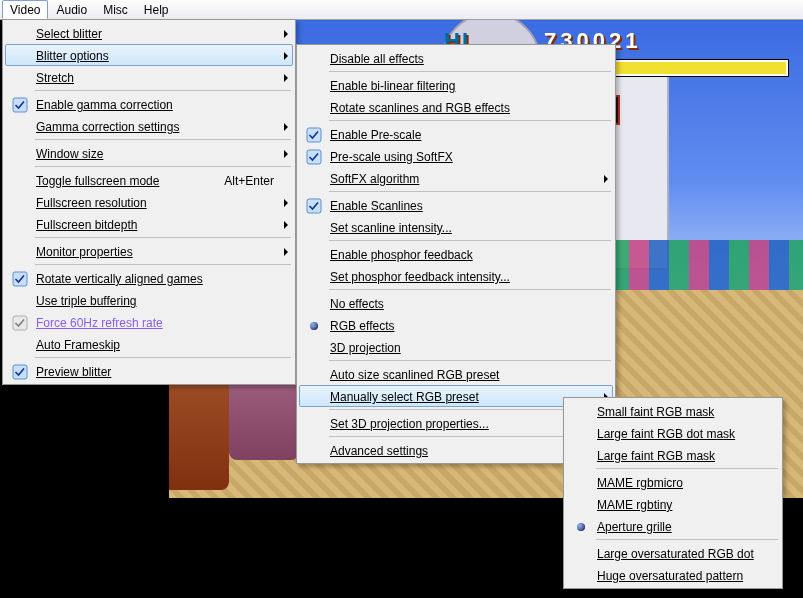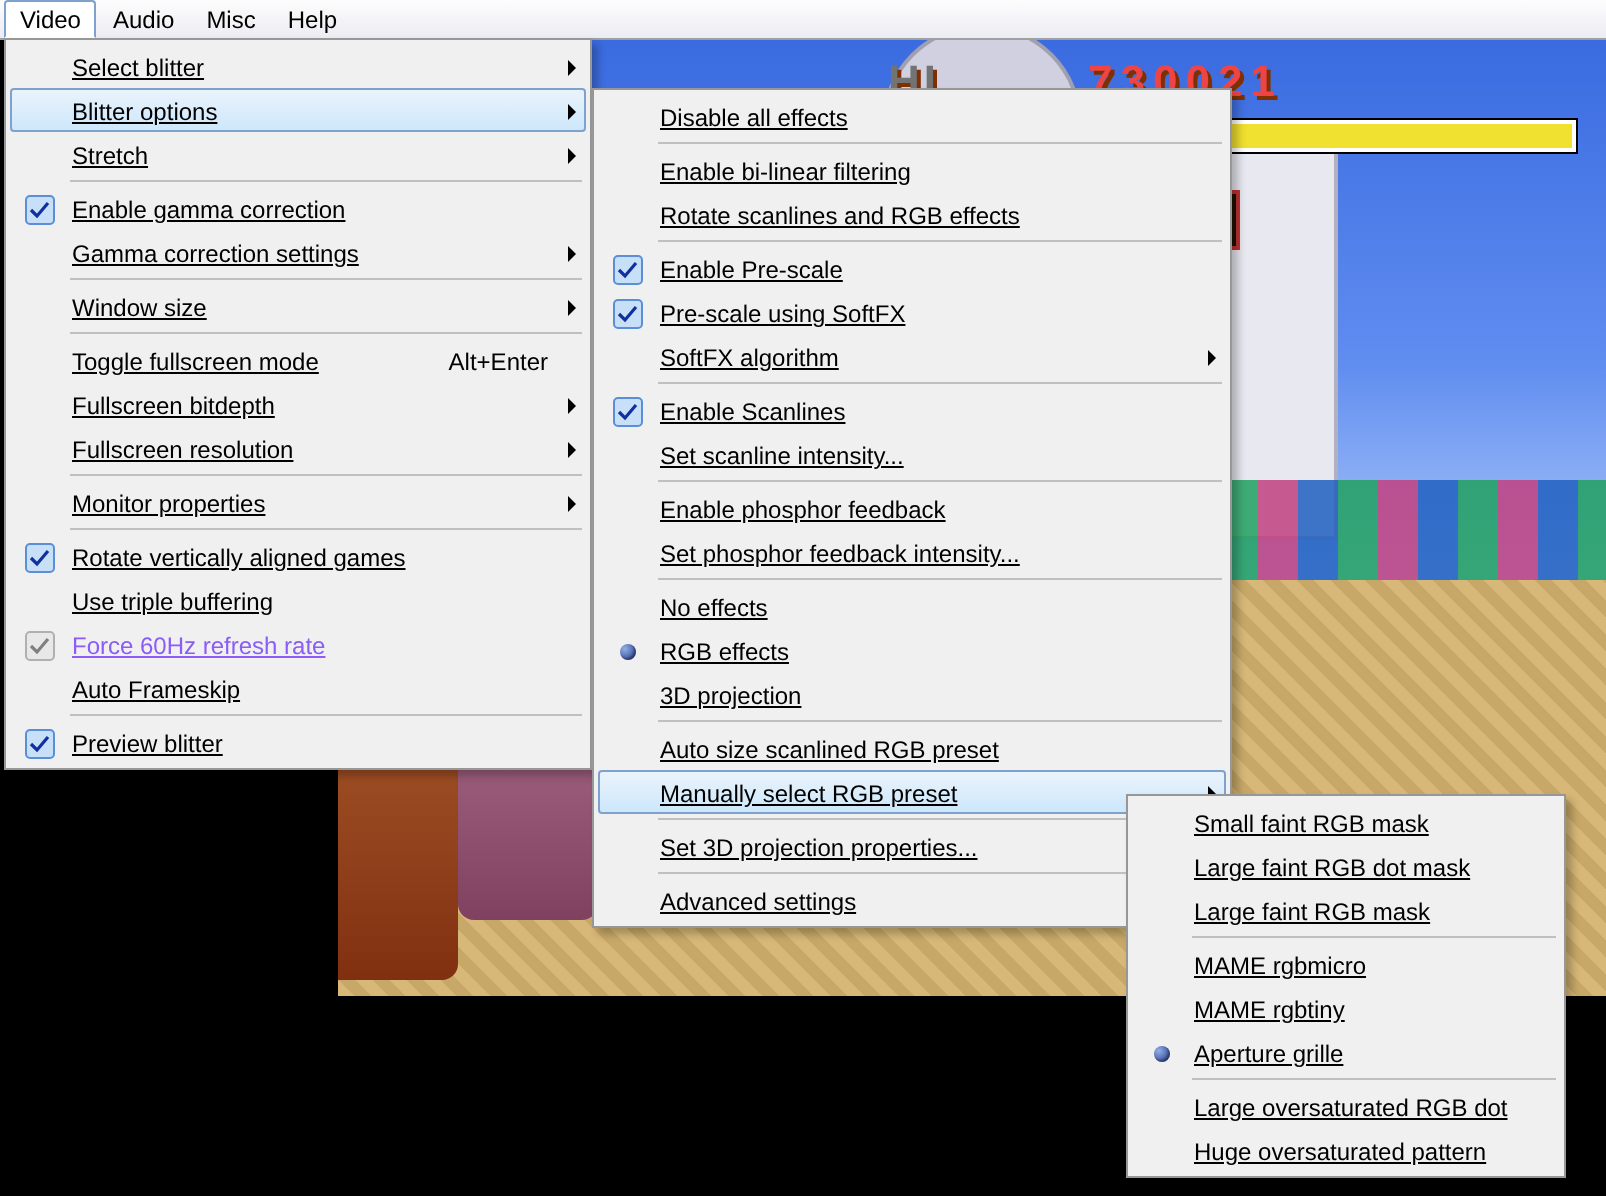--- a/index.html
+++ b/index.html
@@ -57,24 +57,24 @@
     background:#e8e8f0; border:2px solid #b0b0c0;}
   .dome { position:absolute; top:-50px; left:130px; width:100px; height:100px;
     border-radius:50% 50% 10% 10%; background:#d0d0e0; border:2px solid #a0a0b0;}
   .ko-box { position:absolute; top:75px; left:377px; width:74px; height:30px;
     background:#201000; border:2px solid #c03030; color:#f0d020; font-weight:bold;
     font-size:13px; text-align:center; line-height:26px; font-family:Arial,sans-serif;
     text-shadow:1px 1px #802000;}
   .counter { position:absolute; top:110px; left:390px; color:#f0e030;
     font-size:28px; font-weight:normal; font-family:Arial Black,sans-serif;
     text-shadow:2px 2px #402000;}
-  .score1 { position:absolute; top:8px; left:275px; color:#737373;
+  .score1 { position:absolute; top:8px; left:275px; color:#0369a1;
     font-size:22px; font-weight:bold; font-family:Arial Black,sans-serif;
     letter-spacing:2px; text-shadow:2px 2px #803000;}
-  .score2 { position:absolute; top:8px; left:375px; color:#ef4444;
+  .score2 { position:absolute; top:8px; left:375px; color:#ffffff;
     font-size:22px; font-weight:bold; font-family:Arial Black,sans-serif;
     letter-spacing:4px; text-shadow:2px 2px #803000;}
   .hpbar { position:absolute; top:40px; height:16px; background:#f0e030;
     border:2px solid #fff; box-shadow:0 0 0 1px #000;}
   .hp1 { left:15px; width:330px;}
   .hp2 { right:15px; width:330px;}
   .crowd { position:absolute; top:220px; left:0; right:0; height:90px;
     background: repeating-linear-gradient(90deg,#2060c0 0 20px,#20a060 20px 40px,#c04080 40px 60px);
     opacity:.85;}
   .shadowfig { position:absolute; width:70px; height:180px; border-radius:30px 30px 8px 8px;}
@@ -205,25 +205,25 @@
   <div class="mrow">
     <span>Window size</span>
     <span class="submenu-arrow"></span>
   </div>
   <div class="msep"></div>
   <div class="mrow">
     <span>Toggle fullscreen mode</span>
     <span class="shortcut">Alt+Enter</span>
   </div>
   <div class="mrow">
+    <span>Fullscreen resolution</span>
+    <span class="submenu-arrow"></span>
+  </div>
+  <div class="mrow">
     <span>Fullscreen bitdepth</span>
-    <span class="submenu-arrow"></span>
-  </div>
-  <div class="mrow">
-    <span>Fullscreen resolution</span>
     <span class="submenu-arrow"></span>
   </div>
   <div class="msep"></div>
   <div class="mrow">
     <span>Monitor properties</span>
     <span class="submenu-arrow"></span>
   </div>
   <div class="msep"></div>
   <div class="mrow">
     <span class="chk">

